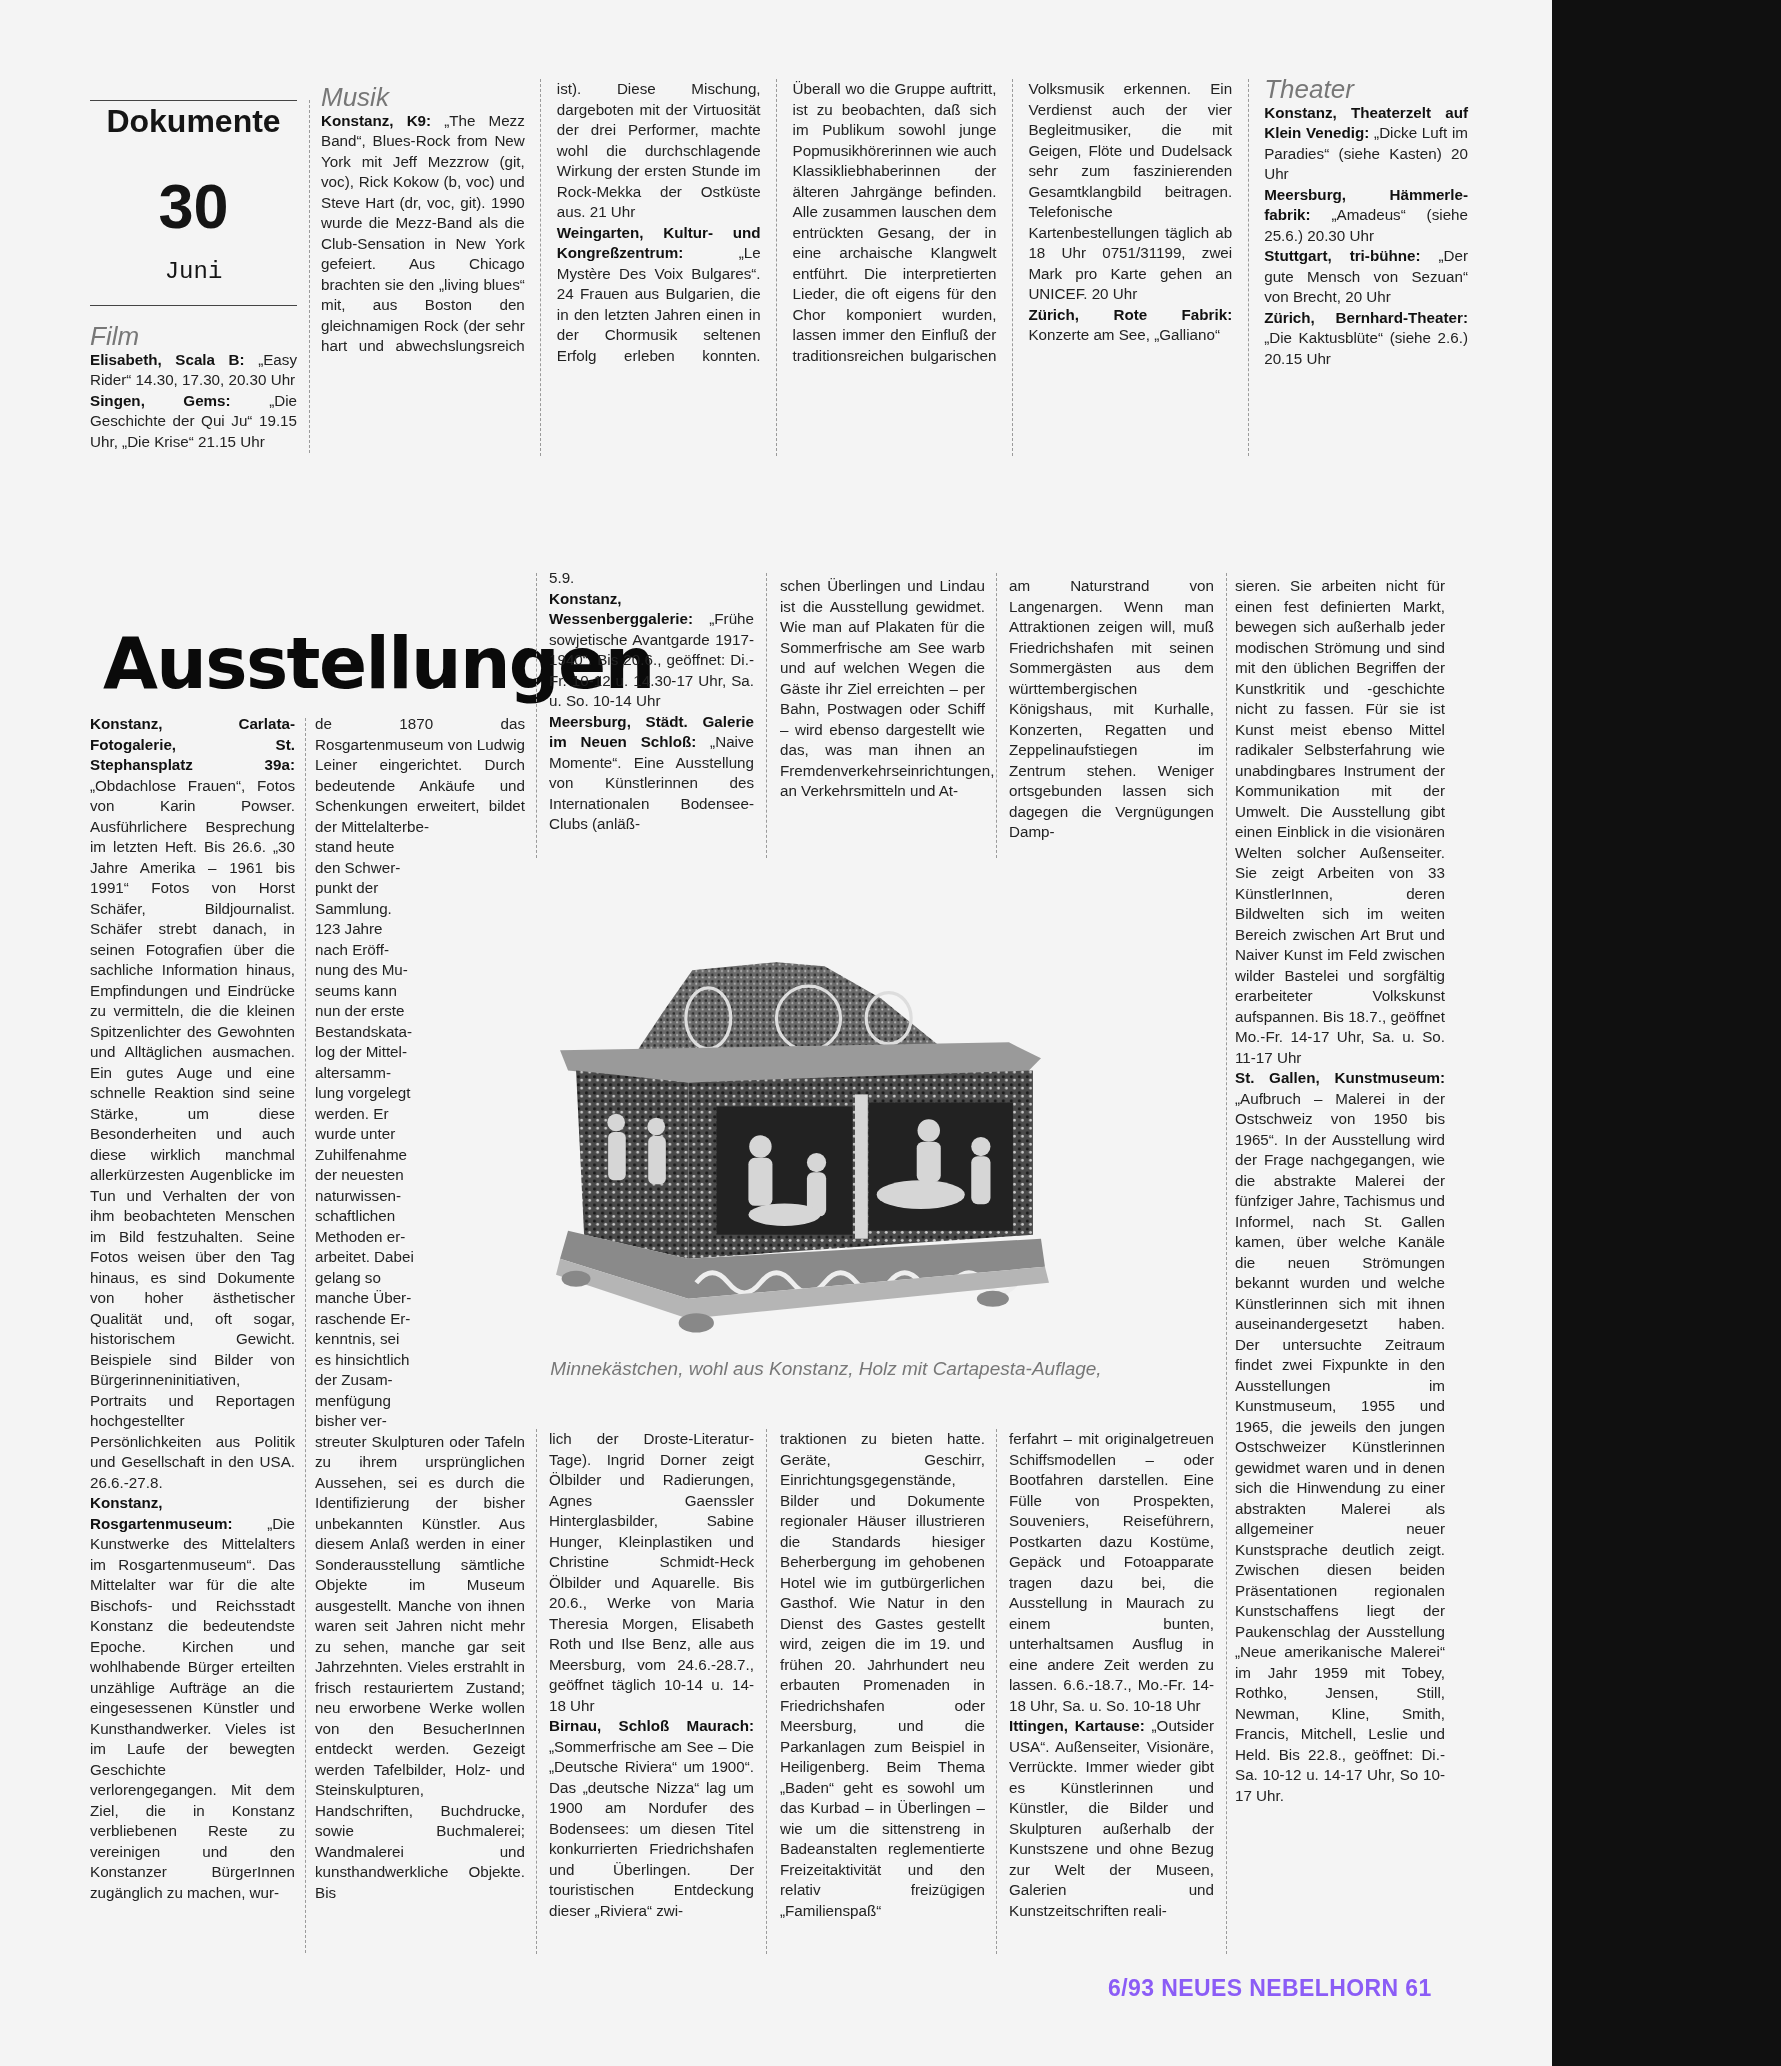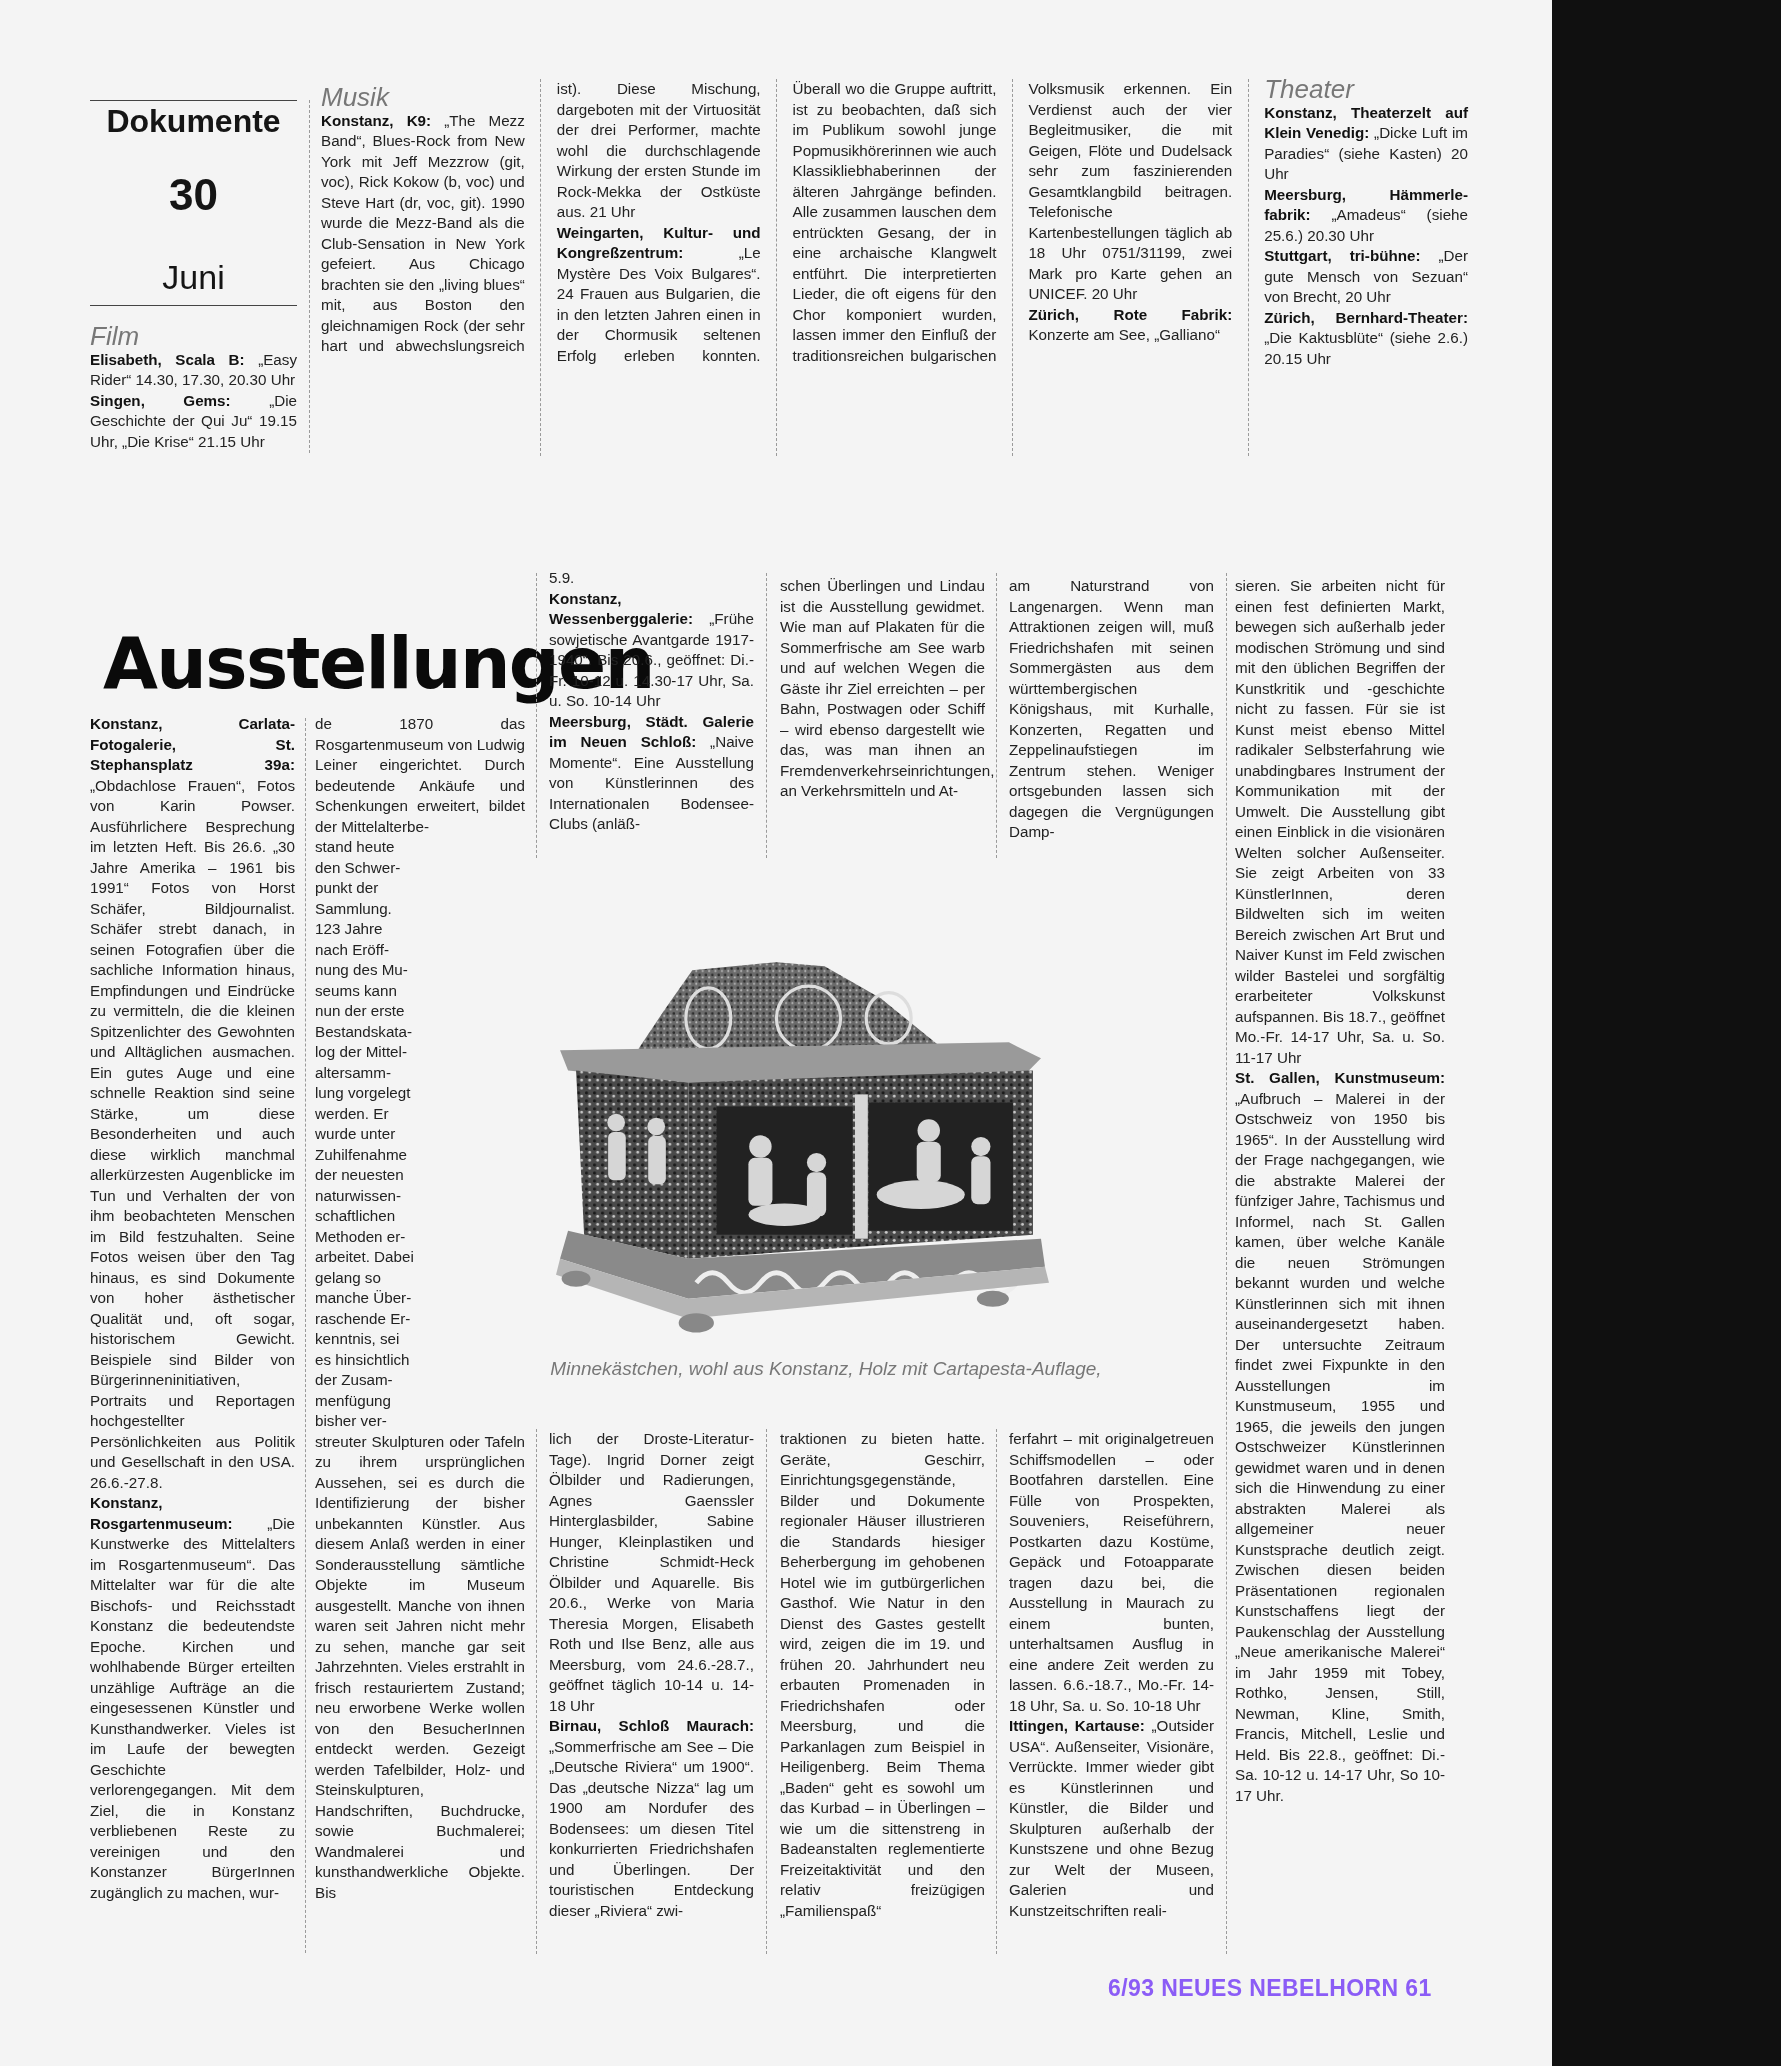--- a/index.html
+++ b/index.html
@@ -47,22 +47,22 @@
   }
   .photo { position: absolute; left: 544px; top: 922px; width: 513px; height: 417px; }
 </style>
 </head>
 <body>
 
 <div class="page">
 
   <div class="rule-h" style="left:90px; top:100px; width:207px; border-top-width:1.6px;"></div>
   <div class="day" style="left:90px; top:103px; width:207px; font-size:32px; font-weight:bold;">Dokumente</div>
-  <div class="day" style="left:90px; top:170px; width:207px; font-size:44px; font-weight:bold;">30</div>
-  <div class="day" style="left:90px; top:258px; width:207px; font-size:34px;">Juni</div>
+  <div class="day" style="left:90px; top:170px; width:207px; font-size:63px; font-weight:bold;">30</div>
+  <div class="day" style="left:90px; top:258px; width:207px; font-size:24px;font-family:Liberation Mono, monospace;">Juni</div>
   <div class="rule-h" style="left:90px; top:305px; width:207px; border-top-width:1.6px;"></div>
 
   <div class="col" style="left:90px; top:326px; width:207px;">
     <div class="section-title">Film</div>
     <p class="ent"><b>Elisabeth, Scala B:</b><span> „Easy Rider“ 14.30, 17.30, 20.30 Uhr</span></p>
     <p class="ent"><b>Singen, Gems:</b><span> „Die Geschichte der Qui Ju“ 19.15 Uhr, „Die Krise“ 21.15 Uhr</span></p>
   </div>
 
   <div class="rule-v" style="left:309px; top:100px; height:353px;"></div>
 

